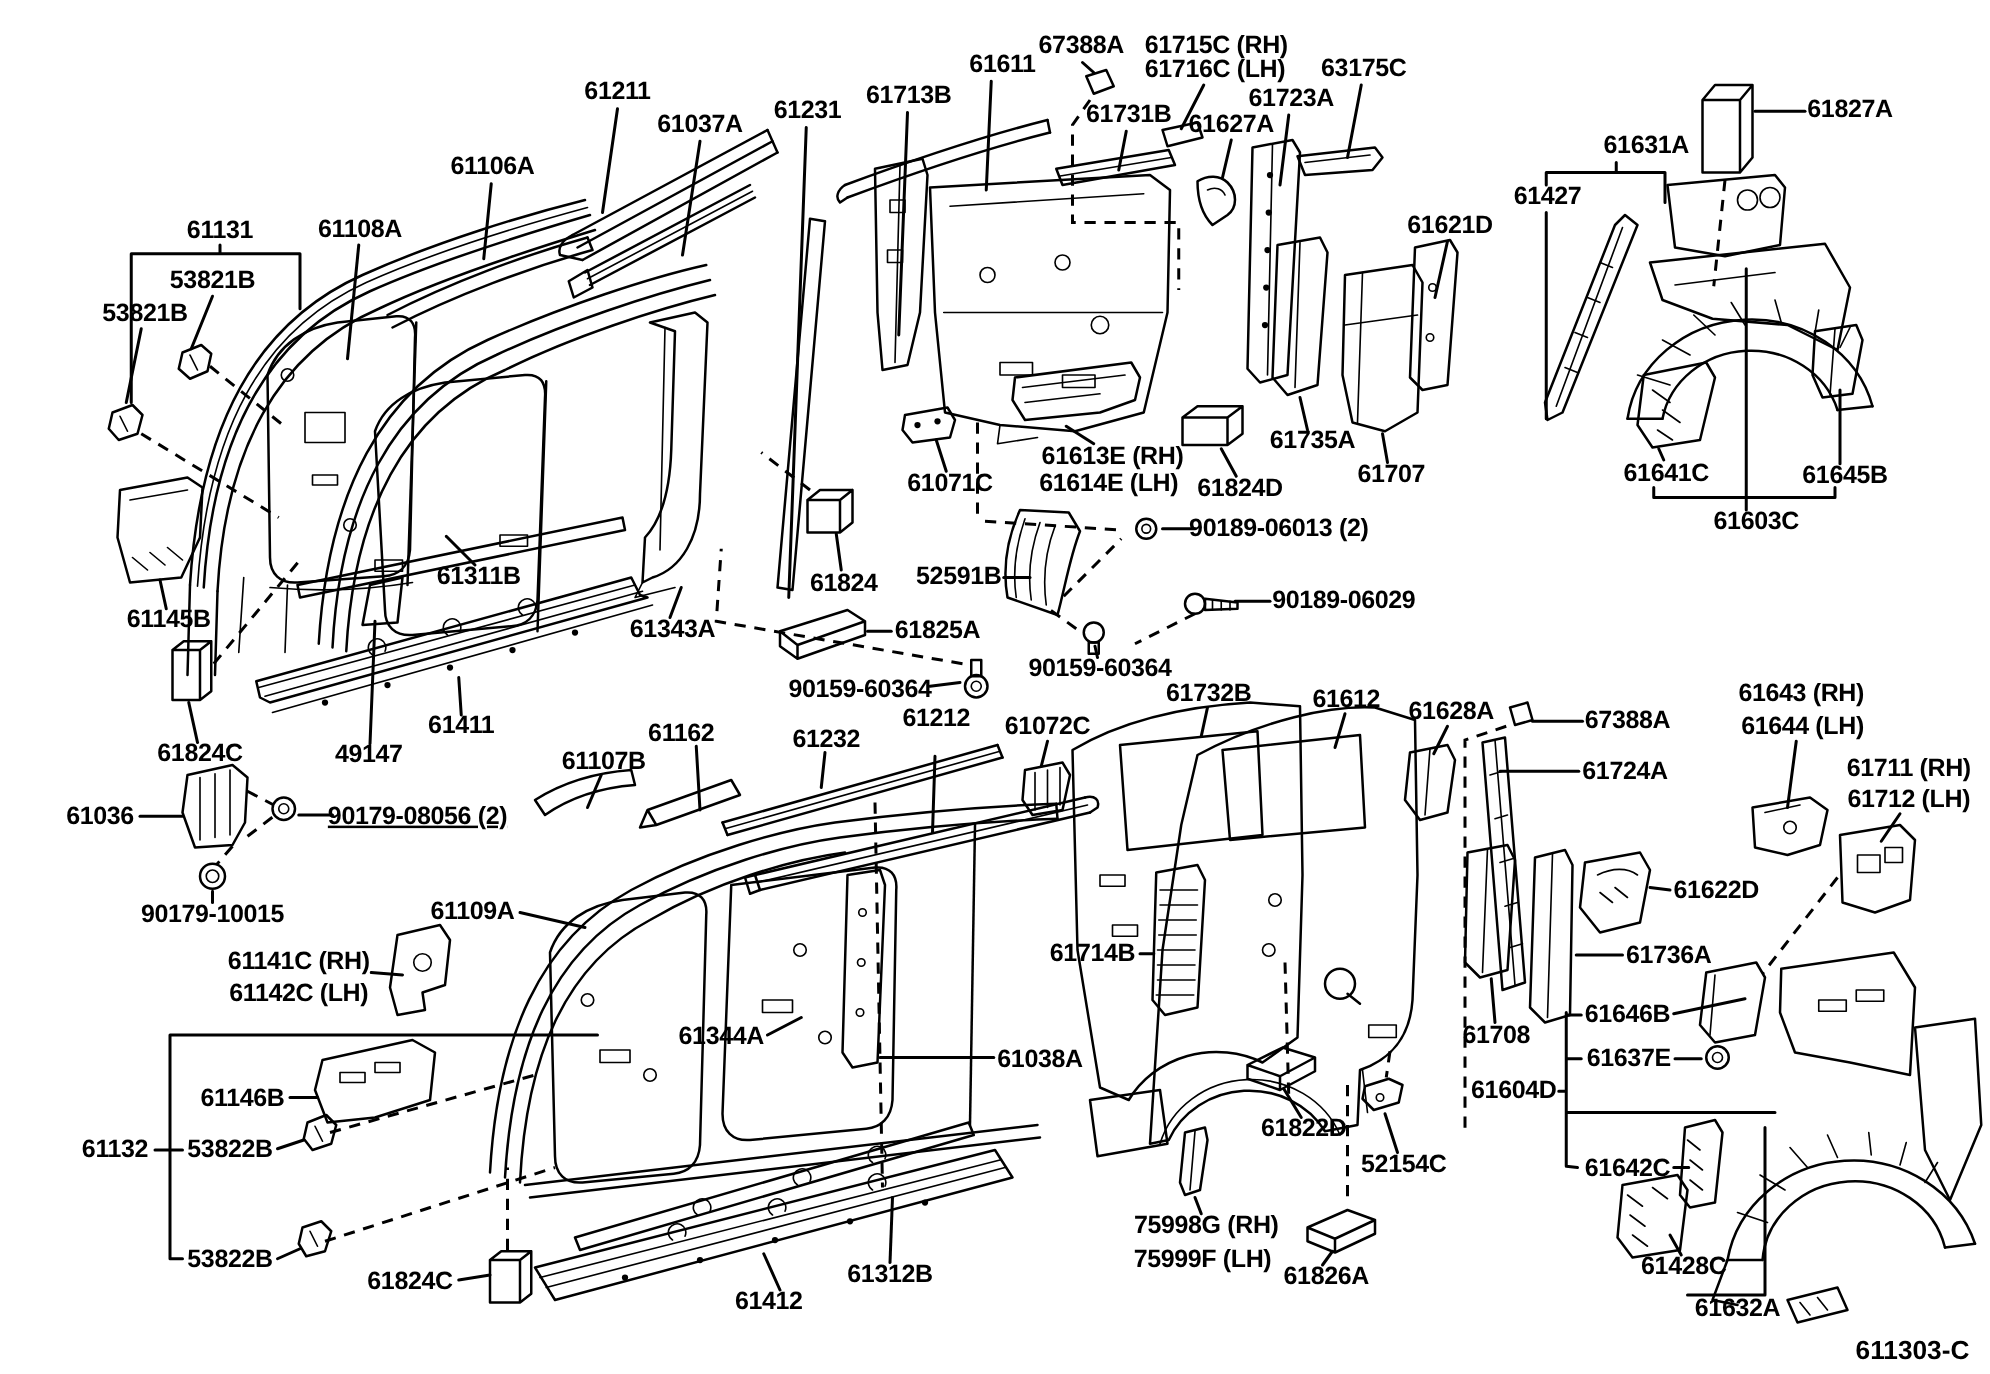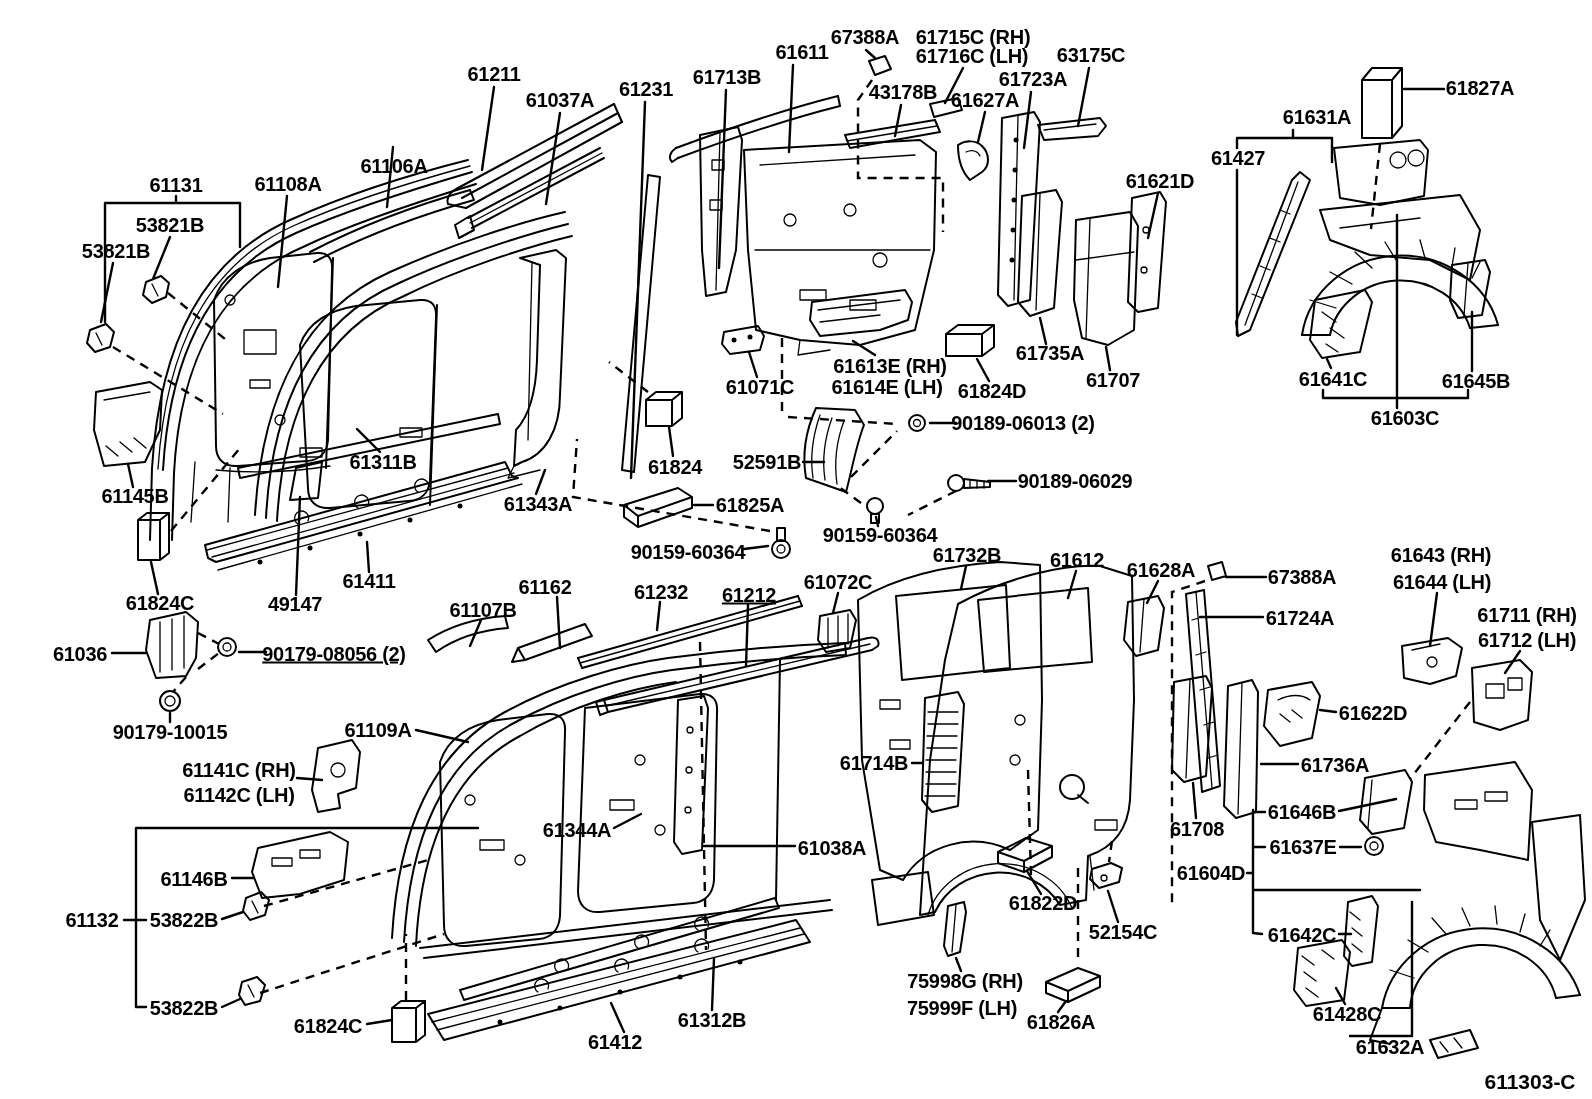--- a/index.html
+++ b/index.html
@@ -407,31 +407,31 @@
       <path d="M260,993 L444,934"></path>
       <path d="M198,633 L219,644 M198,669 L219,653 M186,677 L173,692"></path>
     </g>
   </svg>
 
   <div id="labels">
       <div class="part-label" style="left: 176px; top: 185px;">61131</div>
       <div class="part-label" style="left: 170px; top: 225px;">53821B</div>
       <div class="part-label" style="left: 116px; top: 251px;">53821B</div>
       <div class="part-label" style="left: 288px; top: 184px;">61108A</div>
-      <div class="part-label" style="left: 394px; top: 134px; margin-top: 32px;">61106A</div>
+      <div class="part-label" style="left: 394px; top: 134px;">61106A</div>
       <div class="part-label" style="left: 494px; top: 74px;">61211</div>
       <div class="part-label" style="left: 560px; top: 100px;">61037A</div>
       <div class="part-label" style="left: 646px; top: 89px;">61231</div>
       <div class="part-label" style="left: 727px; top: 77px;">61713B</div>
       <div class="part-label" style="left: 794px; top: 52px; padding-left: 16px;">61611</div>
       <div class="part-label" style="left: 865px; top: 37px;">67388A</div>
       <div class="part-label" style="left: 973px; top: 37px;">61715C (RH)</div>
       <div class="part-label" style="left: 972px; top: 56px;">61716C (LH)</div>
       <div class="part-label" style="left: 1091px; top: 55px;">63175C</div>
-      <div class="part-label" style="left: 903px; top: 92px;">43178B</div>
+      <div class="part-label" style="left: 903px; top: 92px;">61731B</div>
       <div class="part-label" style="left: 985px; top: 100px;">61627A</div>
       <div class="part-label" style="left: 1033px; top: 79px;">61723A</div>
       <div class="part-label" style="left: 1317px; top: 117px;">61631A</div>
       <div class="part-label" style="left: 1238px; top: 158px;">61427</div>
       <div class="part-label" style="left: 1480px; top: 88px;">61827A</div>
       <div class="part-label" style="left: 1160px; top: 181px;">61621D</div>
       <div class="part-label" style="left: 1050px; top: 353px;">61735A</div>
       <div class="part-label" style="left: 1113px; top: 380px;">61707</div>
       <div class="part-label" style="left: 1333px; top: 379px;">61641C</div>
       <div class="part-label" style="left: 1476px; top: 381px;">61645B</div>
@@ -460,21 +460,21 @@
       <div class="part-label" style="left: 239px; top: 770px;">61141C (RH)</div>
       <div class="part-label" style="left: 239px; top: 795px;">61142C (LH)</div>
       <div class="part-label" style="left: 194px; top: 879px;">61146B</div>
       <div class="part-label" style="left: 92px; top: 920px;">61132</div>
       <div class="part-label" style="left: 184px; top: 920px;">53822B</div>
       <div class="part-label" style="left: 184px; top: 1008px;">53822B</div>
       <div class="part-label" style="left: 328px; top: 1026px;">61824C</div>
       <div class="part-label" style="left: 483px; top: 610px;">61107B</div>
       <div class="part-label" style="left: 545px; top: 587px;">61162</div>
       <div class="part-label" style="left: 661px; top: 592px;">61232</div>
-      <div class="part-label" style="left: 749px; top: 595px; text-decoration: underline;">61212</div>
+      <div class="part-label" style="left: 749px; top: 575px;">61212</div>
       <div class="part-label" style="left: 838px; top: 582px;">61072C</div>
       <div class="part-label" style="left: 577px; top: 830px;">61344A</div>
       <div class="part-label" style="left: 832px; top: 848px;">61038A</div>
       <div class="part-label" style="left: 615px; top: 1042px;">61412</div>
       <div class="part-label" style="left: 712px; top: 1020px;">61312B</div>
       <div class="part-label" style="left: 967px; top: 555px;">61732B</div>
       <div class="part-label" style="left: 1077px; top: 560px;">61612</div>
       <div class="part-label" style="left: 1161px; top: 570px;">61628A</div>
       <div class="part-label" style="left: 1302px; top: 577px;">67388A</div>
       <div class="part-label" style="left: 1300px; top: 618px;">61724A</div>

